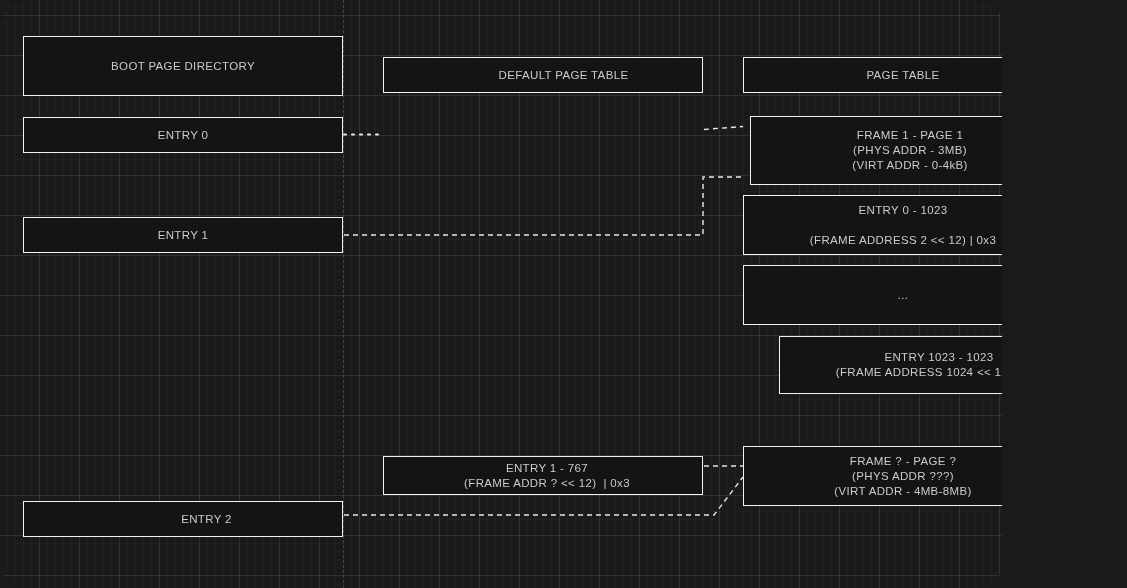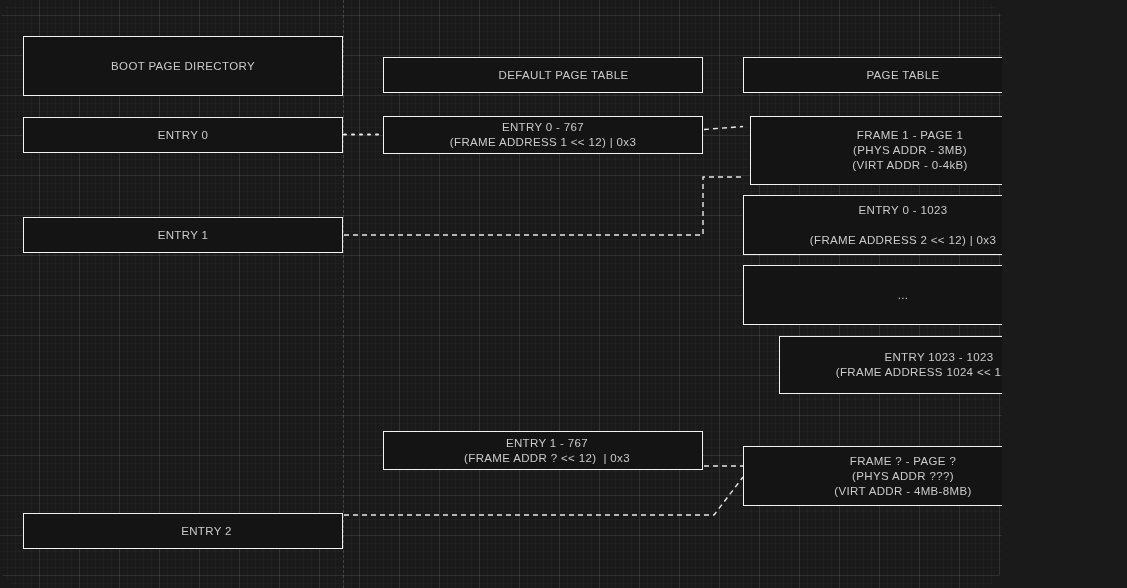--- a/index.html
+++ b/index.html
@@ -101,34 +101,30 @@
   </div>
 
   <div class="node" style="left:23px; top:117px; width:320px; height:36px;">
     <span class="node-text">ENTRY 0</span>
   </div>
 
   <div class="node" style="left:23px; top:217px; width:320px; height:36px;justify-content:center;">
     <span class="node-text">ENTRY 1</span>
   </div>
 
-  <div class="node" style="left:23px; top:513px; width:320px; height:36px;padding-left:47px;">
+  <div class="node" style="left:23px; top:501px; width:320px; height:36px;padding-left:47px;">
     <span class="node-text">ENTRY 2</span>
   </div>
 
   <div class="node" style="left:383px; top:57px; width:320px; height:36px;padding-left:41px;">
     <span class="node-text">DEFAULT PAGE TABLE</span>
   </div>
 
-  <div class="node" style="left:383px; top:116px; width:320px; height:38px;">
-    <span class="node-text">ENTRY 0 - 767
-(FRAME ADDRESS 1 &lt;&lt; 12) | 0x3</span>
-  </div>
 
-  <div class="node" style="left:383px; top:431px; width:320px; height:39px;padding-left:8px;">
+  <div class="node" style="left:383px; top:456px; width:320px; height:39px;padding-left:8px;">
     <span class="node-text">ENTRY 1 - 767
 (FRAME ADDR ? &lt;&lt; 12)  | 0x3</span>
   </div>
 
   <div class="node" style="left:743px; top:57px; width:320px; height:36px;">
     <span class="node-text">PAGE TABLE</span>
   </div>
 
   <div class="node" style="left:750px; top:116px; width:320px; height:69px;">
     <span class="node-text">FRAME 1 - PAGE 1

